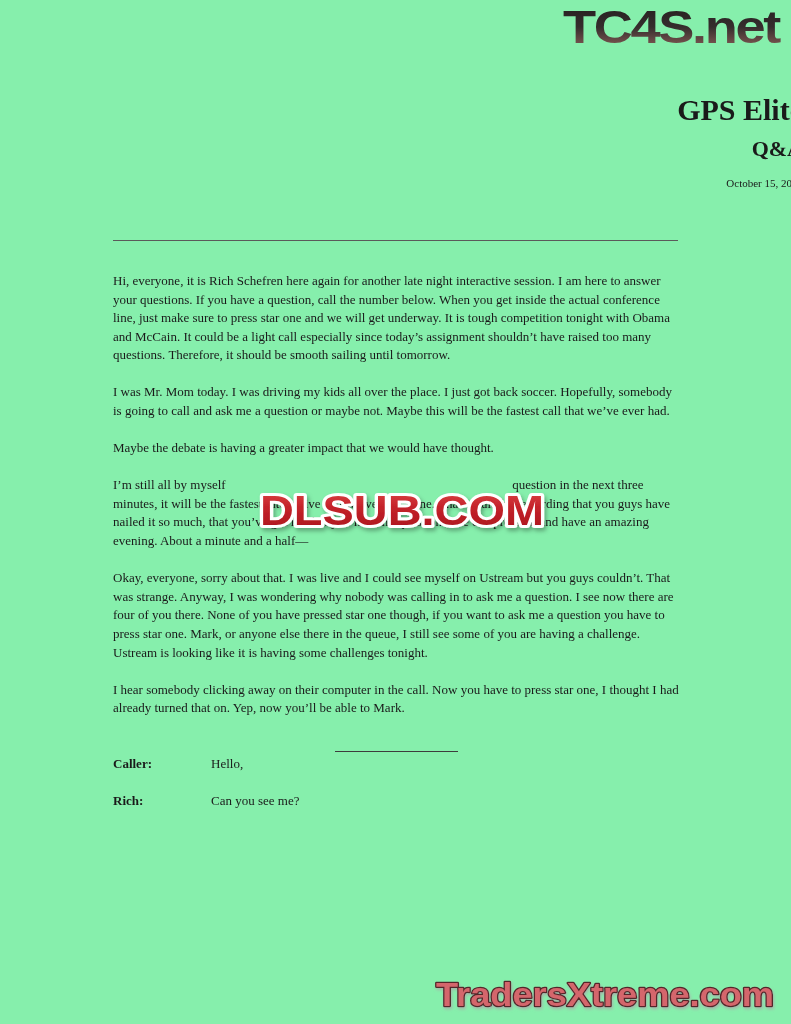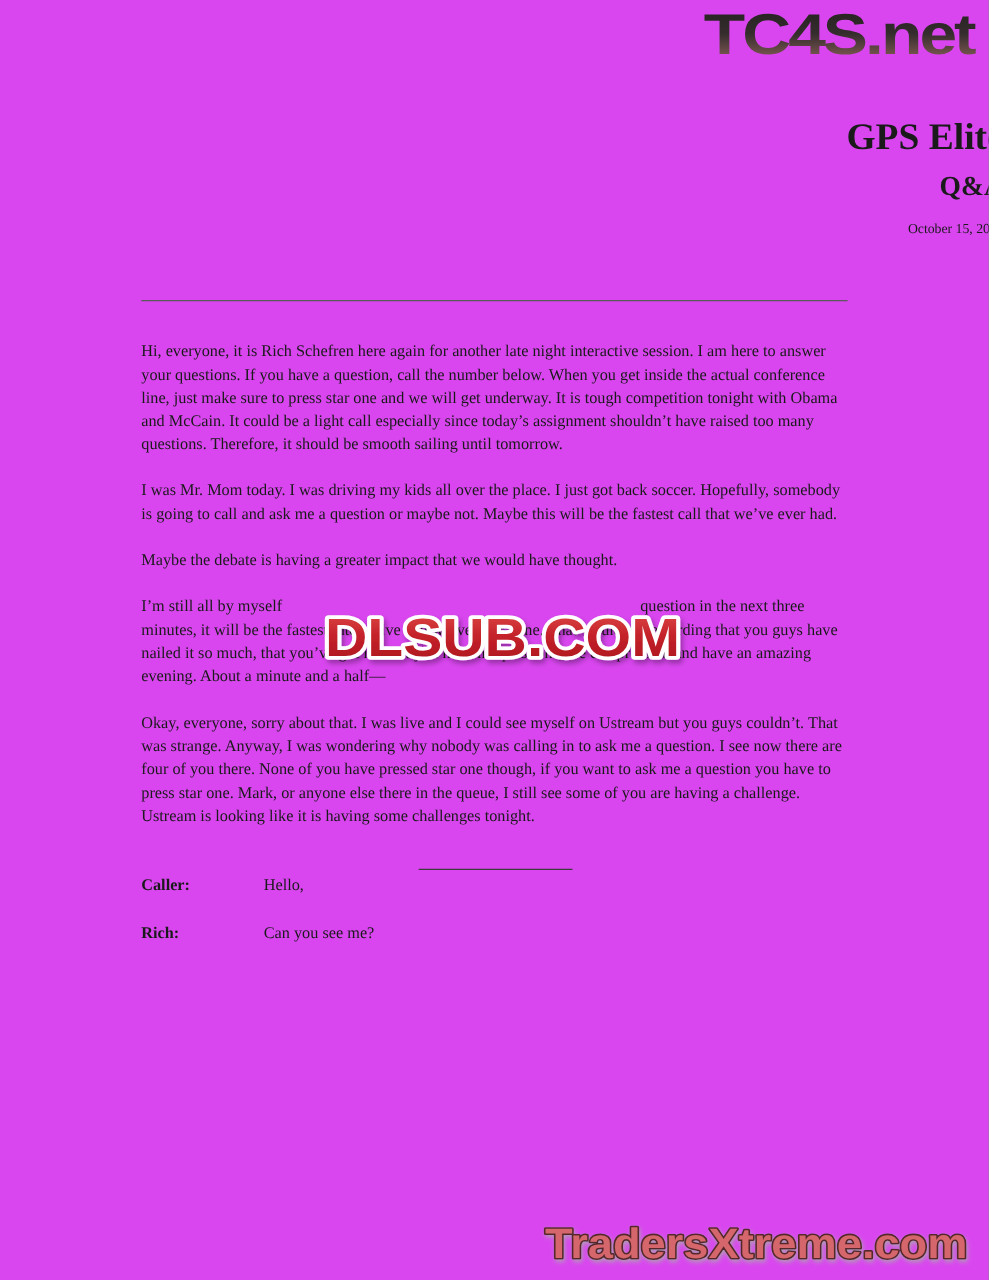--- a/index.html
+++ b/index.html
@@ -1,20 +1,20 @@
 <!DOCTYPE html>
 <html><head>
 <meta charset="utf-8">
 <style>
   html,body{margin:0;padding:0;background:#888;}
   .page{
     position:relative;
     width:791px;height:1024px;
     margin:0 auto;
-    background:#d946ef;
+    background:#86efac;
     font-family:"Liberation Serif", serif;
     color:#1a1a1a;
     overflow:hidden;
   }
   
   .tc4s{position:absolute;top:0px;right:6px;}
   
   .title-block{position:absolute;top:93px;left:12px;width:100%;text-align:right;}
   .doc-title{font-size:30px;font-weight:bold;line-height:1.15;margin:0;}
   .doc-subtitle{font-size:22px;font-weight:bold;line-height:1.1;margin:9px 0 0 0;}
@@ -65,20 +65,21 @@
   </div>
 
   <div class="top-rule"></div>
 
   <div class="body-copy">
     <p>Hi, everyone, it is Rich Schefren here again for another late night interactive session. I am here to answer your questions. If you have a question, call the number below. When you get inside the actual conference line, just make sure to press star one and we will get underway. It is tough competition tonight with Obama and McCain. It could be a light call especially since today’s assignment shouldn’t have raised too many questions. Therefore, it should be smooth sailing until tomorrow.</p>
     <p>I was Mr. Mom today. I was driving my kids all over the place. I just got back soccer. Hopefully, somebody is going to call and ask me a question or maybe not. Maybe this will be the fastest call that we’ve ever had.</p>
     <p>Maybe the debate is having a greater impact that we would have thought.</p>
     <p><span>I’m still all by myself</span> <span class="wm-gap"></span> <span>question in the next three minutes, it will be the fastest interactive call we’ve ever done. That would be rewarding that you guys have nailed it so much, that you’ve got it. That you have no questions, we can press on and have an amazing evening. About a minute and a half—</span></p>
     <p>Okay, everyone, sorry about that. I was live and I could see myself on Ustream but you guys couldn’t. That was strange. Anyway, I was wondering why nobody was calling in to ask me a question. I see now there are four of you there. None of you have pressed star one though, if you want to ask me a question you have to press star one. Mark, or anyone else there in the queue, I still see some of you are having a challenge. Ustream is looking like it is having some challenges tonight.</p>
+    <p>I hear somebody clicking away on their computer in the call. Now you have to press star one, I thought I had already turned that on. Yep, now you’ll be able to Mark.</p>
 
     <div class="dialog-sep"></div>
 
     <div class="dialog-row">
       <span class="dialog-speaker">Caller:</span>
       <span class="dialog-text">Hello,</span>
     </div>
     <div class="dialog-row">
       <span class="dialog-speaker">Rich:</span>
       <span class="dialog-text">Can you see me?</span>

